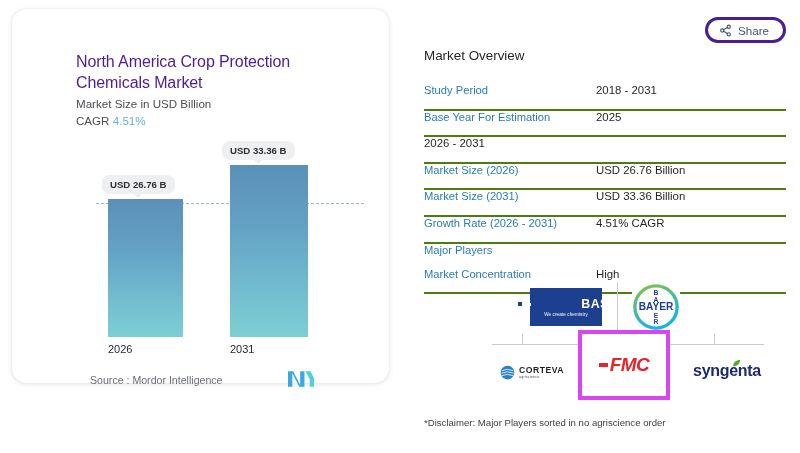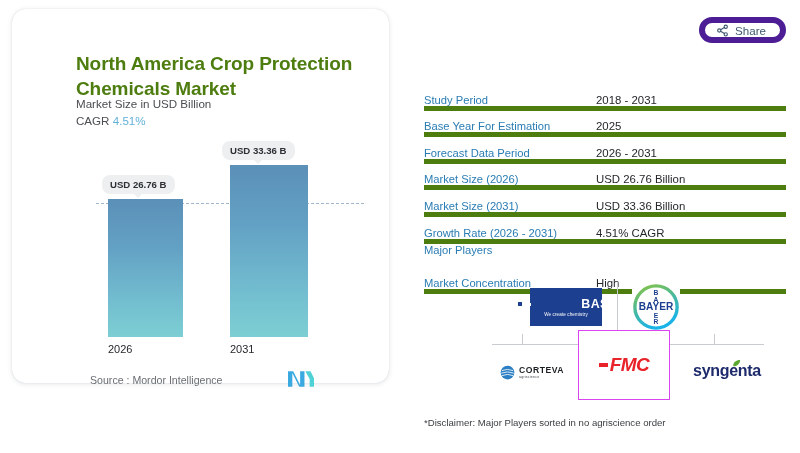--- a/index.html
+++ b/index.html
@@ -20,21 +20,21 @@
     position: absolute;
     left: 12px; top: 9px;
     width: 377px; height: 374px;
     background: #ffffff;
     border-radius: 14px;
     box-shadow: 0 1px 5px rgba(60,70,90,0.14), 0 0 1px rgba(60,70,90,0.22);
   }
   .chart-title {
     position: absolute; left: 64px; top: 42px;
     width: 280px;
-    font-size: 19px; font-weight: bold; color: #4d7c0f;
+    font-size: 16px; font-weight: normal; color: #4c1d95;
     line-height: 1.32;
     letter-spacing: -0.1px;
   }
   .chart-sub {
     position: absolute; left: 64px; top: 88px;
     font-size: 11.6px; color: #4a4d51;
   }
   .chart-cagr {
     position: absolute; left: 64px; top: 105px;
     font-size: 11.6px; color: #4a4d51;
@@ -100,43 +100,43 @@
     width: 26px; height: 16px;
   }
 
   
   .share-btn {
     position: absolute;
     right: 14px; top: 17px;
     height: 26px;
     display: flex; align-items: center; gap: 6px;
     padding: 0 14px 0 11px;
-    border: 6px solid #4c1d95;
+    border: 3px solid #4c1d95;
     border-radius: 14px;
     background: #ffffff;
     font-size: 11.6px;
     color: #3d5770;
     cursor: pointer;
   }
 
   .overview-title {
     position: absolute; left: 424px; top: 48px;
     font-size: 13.4px; color: #25282b;
   }
 
   .table {
     position: absolute;
     left: 424px; top: 84px;
     width: 362px;
   }
   .row {
     display: flex;
-    align-items: flex-end;
+    align-items: flex-start;
     height: 26.6px;
-    border-bottom: 5px solid #4d7c0f;
+    border-bottom: 2px solid #4d7c0f;
   }
   .row .lab {
     width: 172px;
     font-size: 11.2px;
     color: #2a7cb3;
     white-space: nowrap;
   }
   .row .val {
     font-size: 11.4px;
     color: #25282b;
@@ -183,21 +183,21 @@
   .basf-sq { width: 9px; height: 9px; background: #ffffff; position: relative; }
   .basf-sq::after { content:""; position:absolute; left:2.5px; top:2.5px; width:4px; height:4px; background:#1d3f8f; }
   .basf-dot { width: 3px; height: 3px; background: #ffffff; }
   .basf-name { color: #ffffff; font-size: 12.4px; font-weight: bold; letter-spacing: 0.4px; margin-left: 46px; }
   .basf-tag { color: #ffffff; font-size: 4.6px; letter-spacing: 0.1px; }
 
   .bayer-wrap { left: 140px; top: 1px; width: 48px; height: 48px; }
 
   .fmc-box {
     left: 86px; top: 48px; width: 92px; height: 70px;
-    border: 1px solid #d946ef;
+    border: 4px solid #d946ef;
   }
   .fmc-text {
     display: flex; align-items: center; gap: 2px;
     color: #e8232a; font-size: 19px; font-weight: bold; font-style: italic;
     letter-spacing: -0.5px;
   }
   .fmc-dash { width: 9px; height: 4.5px; background: #e8232a; }
 
   .corteva-wrap {
     left: 0px; top: 78px; width: 80px; height: 24px;
@@ -257,32 +257,32 @@
     <svg width="13" height="13" viewBox="0 0 24 24" fill="none" stroke="#3d5770" stroke-width="2" stroke-linecap="round" stroke-linejoin="round">
       <circle cx="18" cy="5" r="3"></circle>
         <circle cx="6" cy="12" r="3"></circle>
         <circle cx="18" cy="19" r="3"></circle>
       <line x1="8.6" y1="10.5" x2="15.4" y2="6.5"></line>
         <line x1="8.6" y1="13.5" x2="15.4" y2="17.5"></line>
     </svg>
     <span>Share</span>
   </div>
 
+  <div class="overview-title">Market Overview</div>
 
   <div class="table">
     <div class="row">
       <div class="lab">Study Period</div>
       <div class="val">2018 - 2031</div>
     </div>
     <div class="row">
       <div class="lab">Base Year For Estimation</div>
       <div class="val">2025</div>
     </div>
     <div class="row">
-      <div class="lab">Forecast Data Period</div>
       <div class="val">2026 - 2031</div>
     </div>
     <div class="row">
       <div class="lab">Market Size (2026)</div>
       <div class="val">USD 26.76 Billion</div>
     </div>
     <div class="row">
       <div class="lab">Market Size (2031)</div>
       <div class="val">USD 33.36 Billion</div>
     </div>

